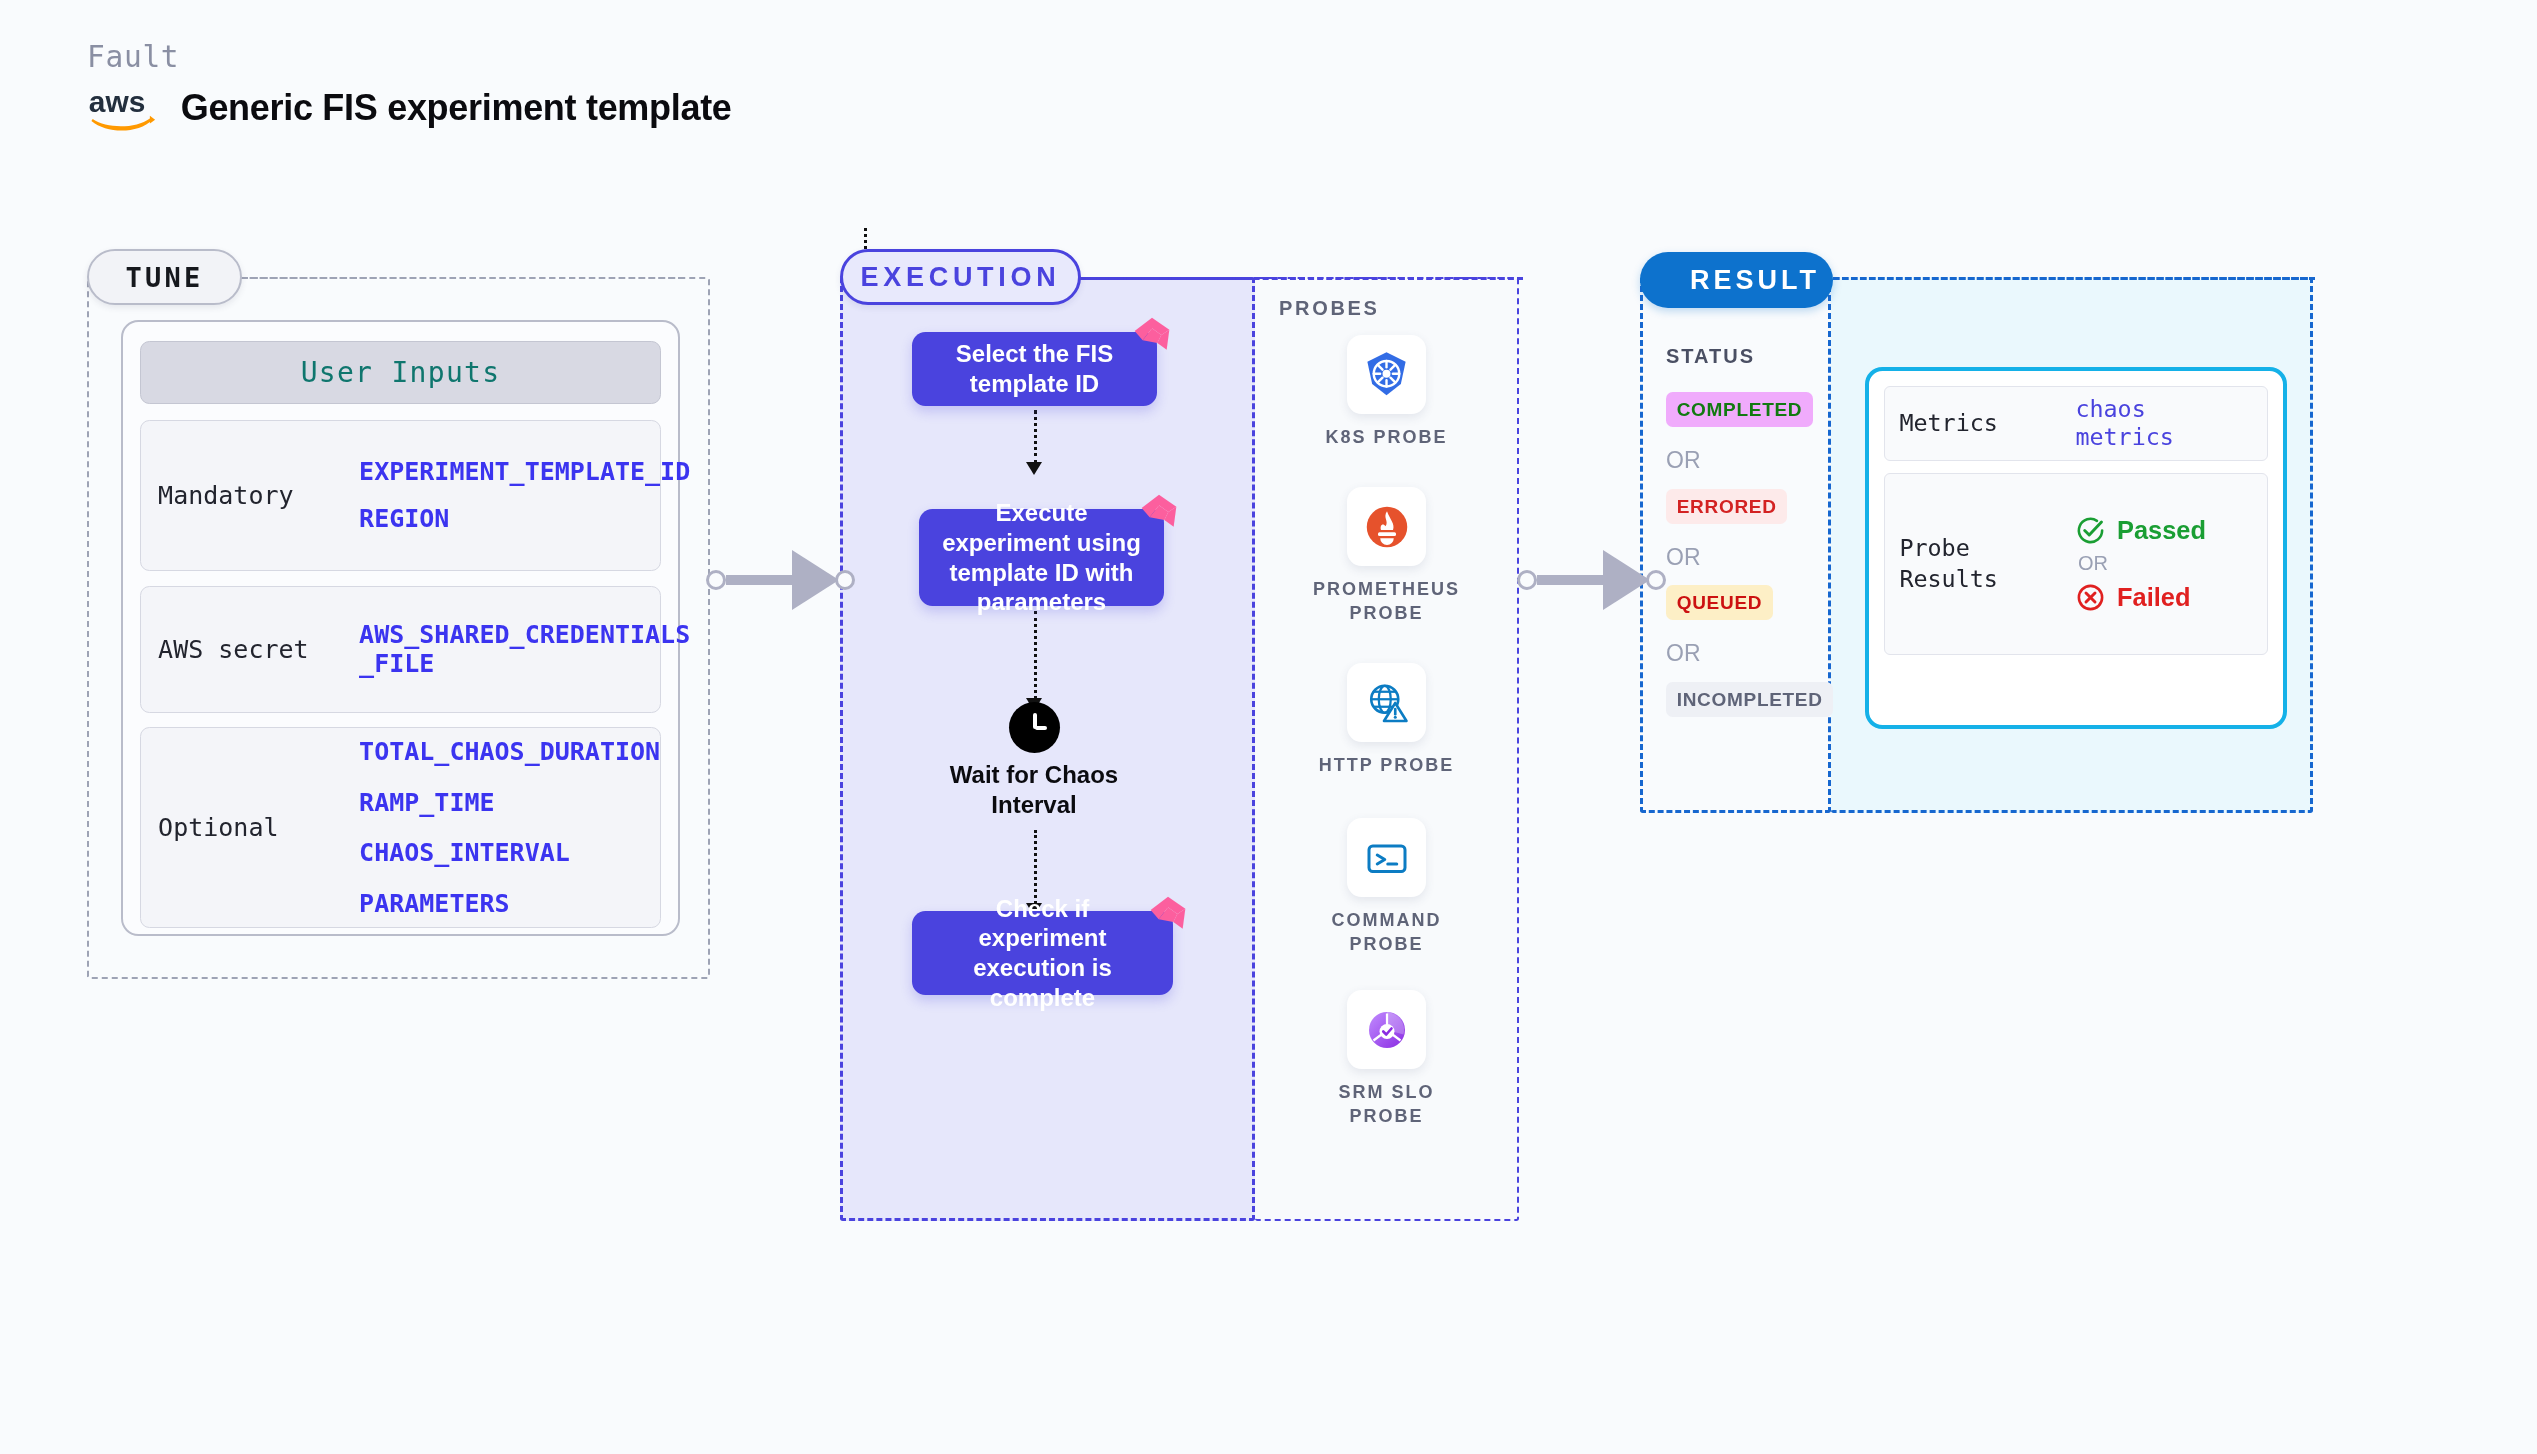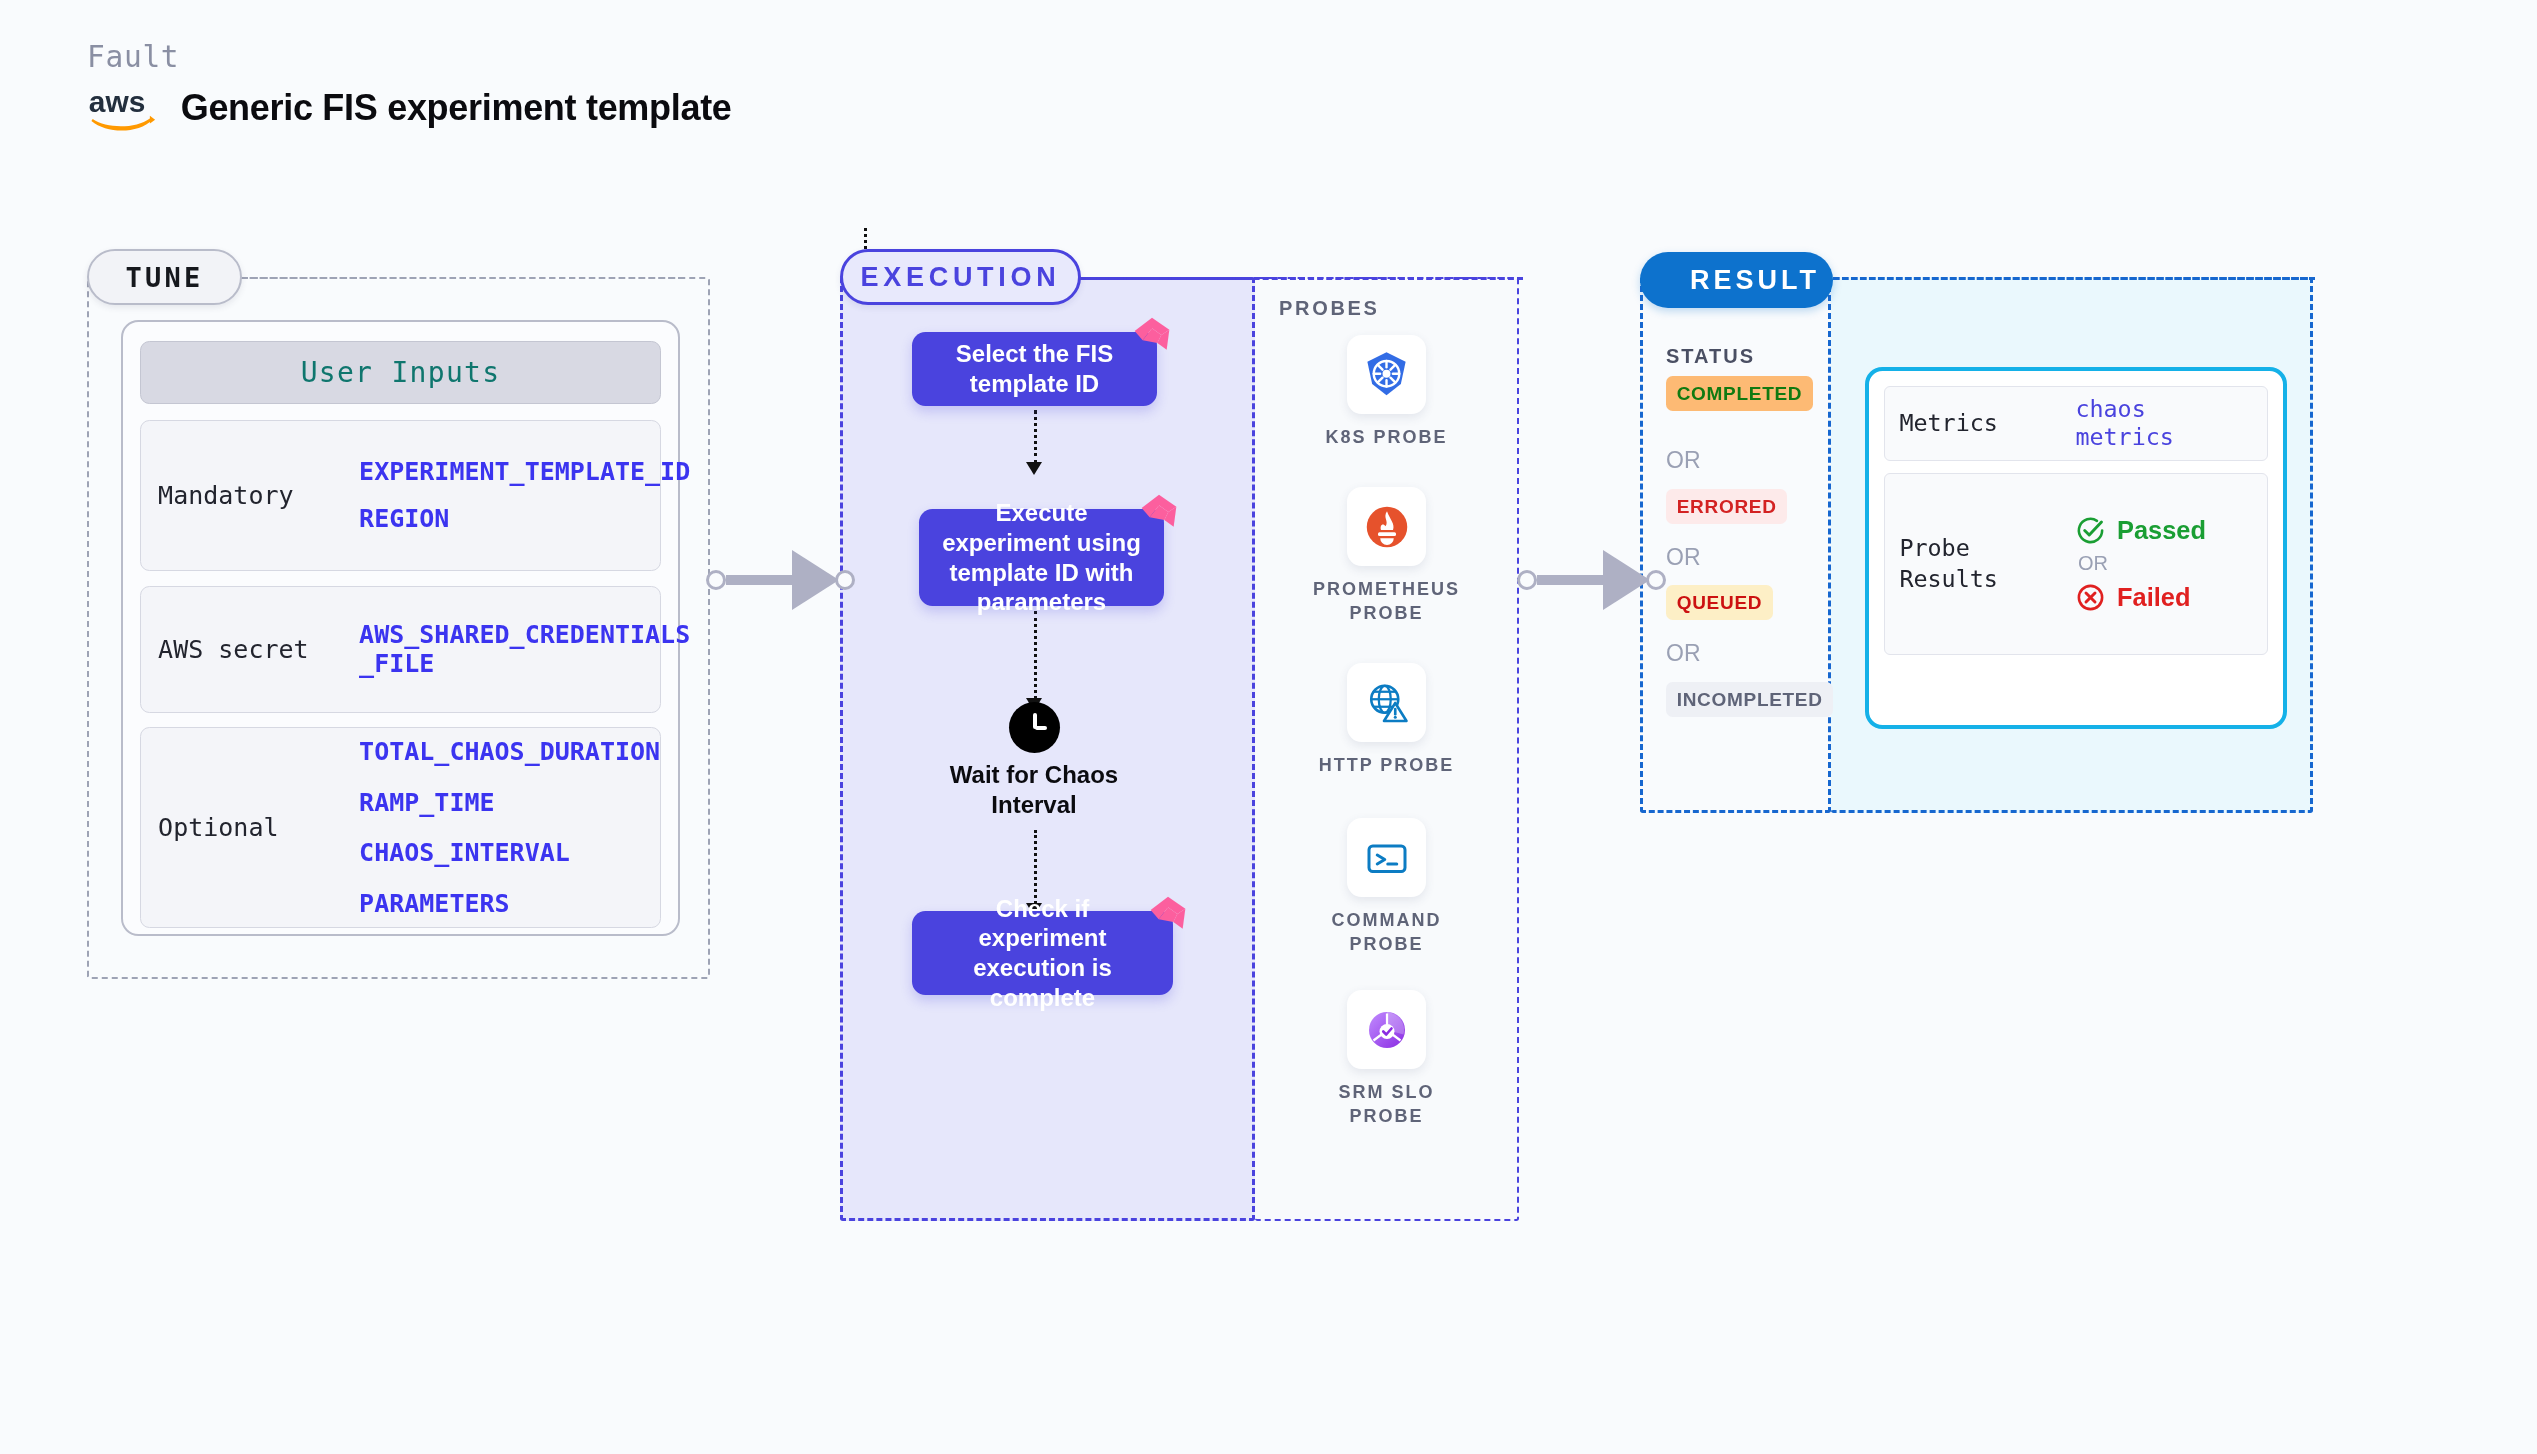--- a/index.html
+++ b/index.html
@@ -453,21 +453,21 @@
         <line x1="50" y1="46" x2="34" y2="34" stroke="#fff" stroke-width="3"></line>
         <circle cx="32" cy="34" r="10" fill="#fff"></circle>
         <polyline points="27,34 31,38 38,30" fill="none" stroke="#8a2be2" stroke-width="3.5" stroke-linecap="round" stroke-linejoin="round"></polyline>
       </svg>
     </div>
     <div class="probe-name">SRM SLO PROBE</div>
   </div>
 
   <div class="status-title">STATUS</div>
 
-  <div class="status-badge" style="top:376px; background:#fdba74; color:#117a11;">COMPLETED</div>
+  <div class="status-badge" style="top:392px; background:#f0abfc; color:#117a11;">COMPLETED</div>
   <div class="or-text" style="top:447px;">OR</div>
 
   <div class="status-badge" style="top:489px; background:#fdeaea; color:#d32222;">ERRORED</div>
   <div class="or-text" style="top:544px;">OR</div>
 
   <div class="status-badge" style="top:585px; background:#fdefc6; color:#cc1111;">QUEUED</div>
   <div class="or-text" style="top:640px;">OR</div>
 
   <div class="status-badge" style="top:682px; background:#eef0f5; color:#5f6478;">INCOMPLETED</div>
 

